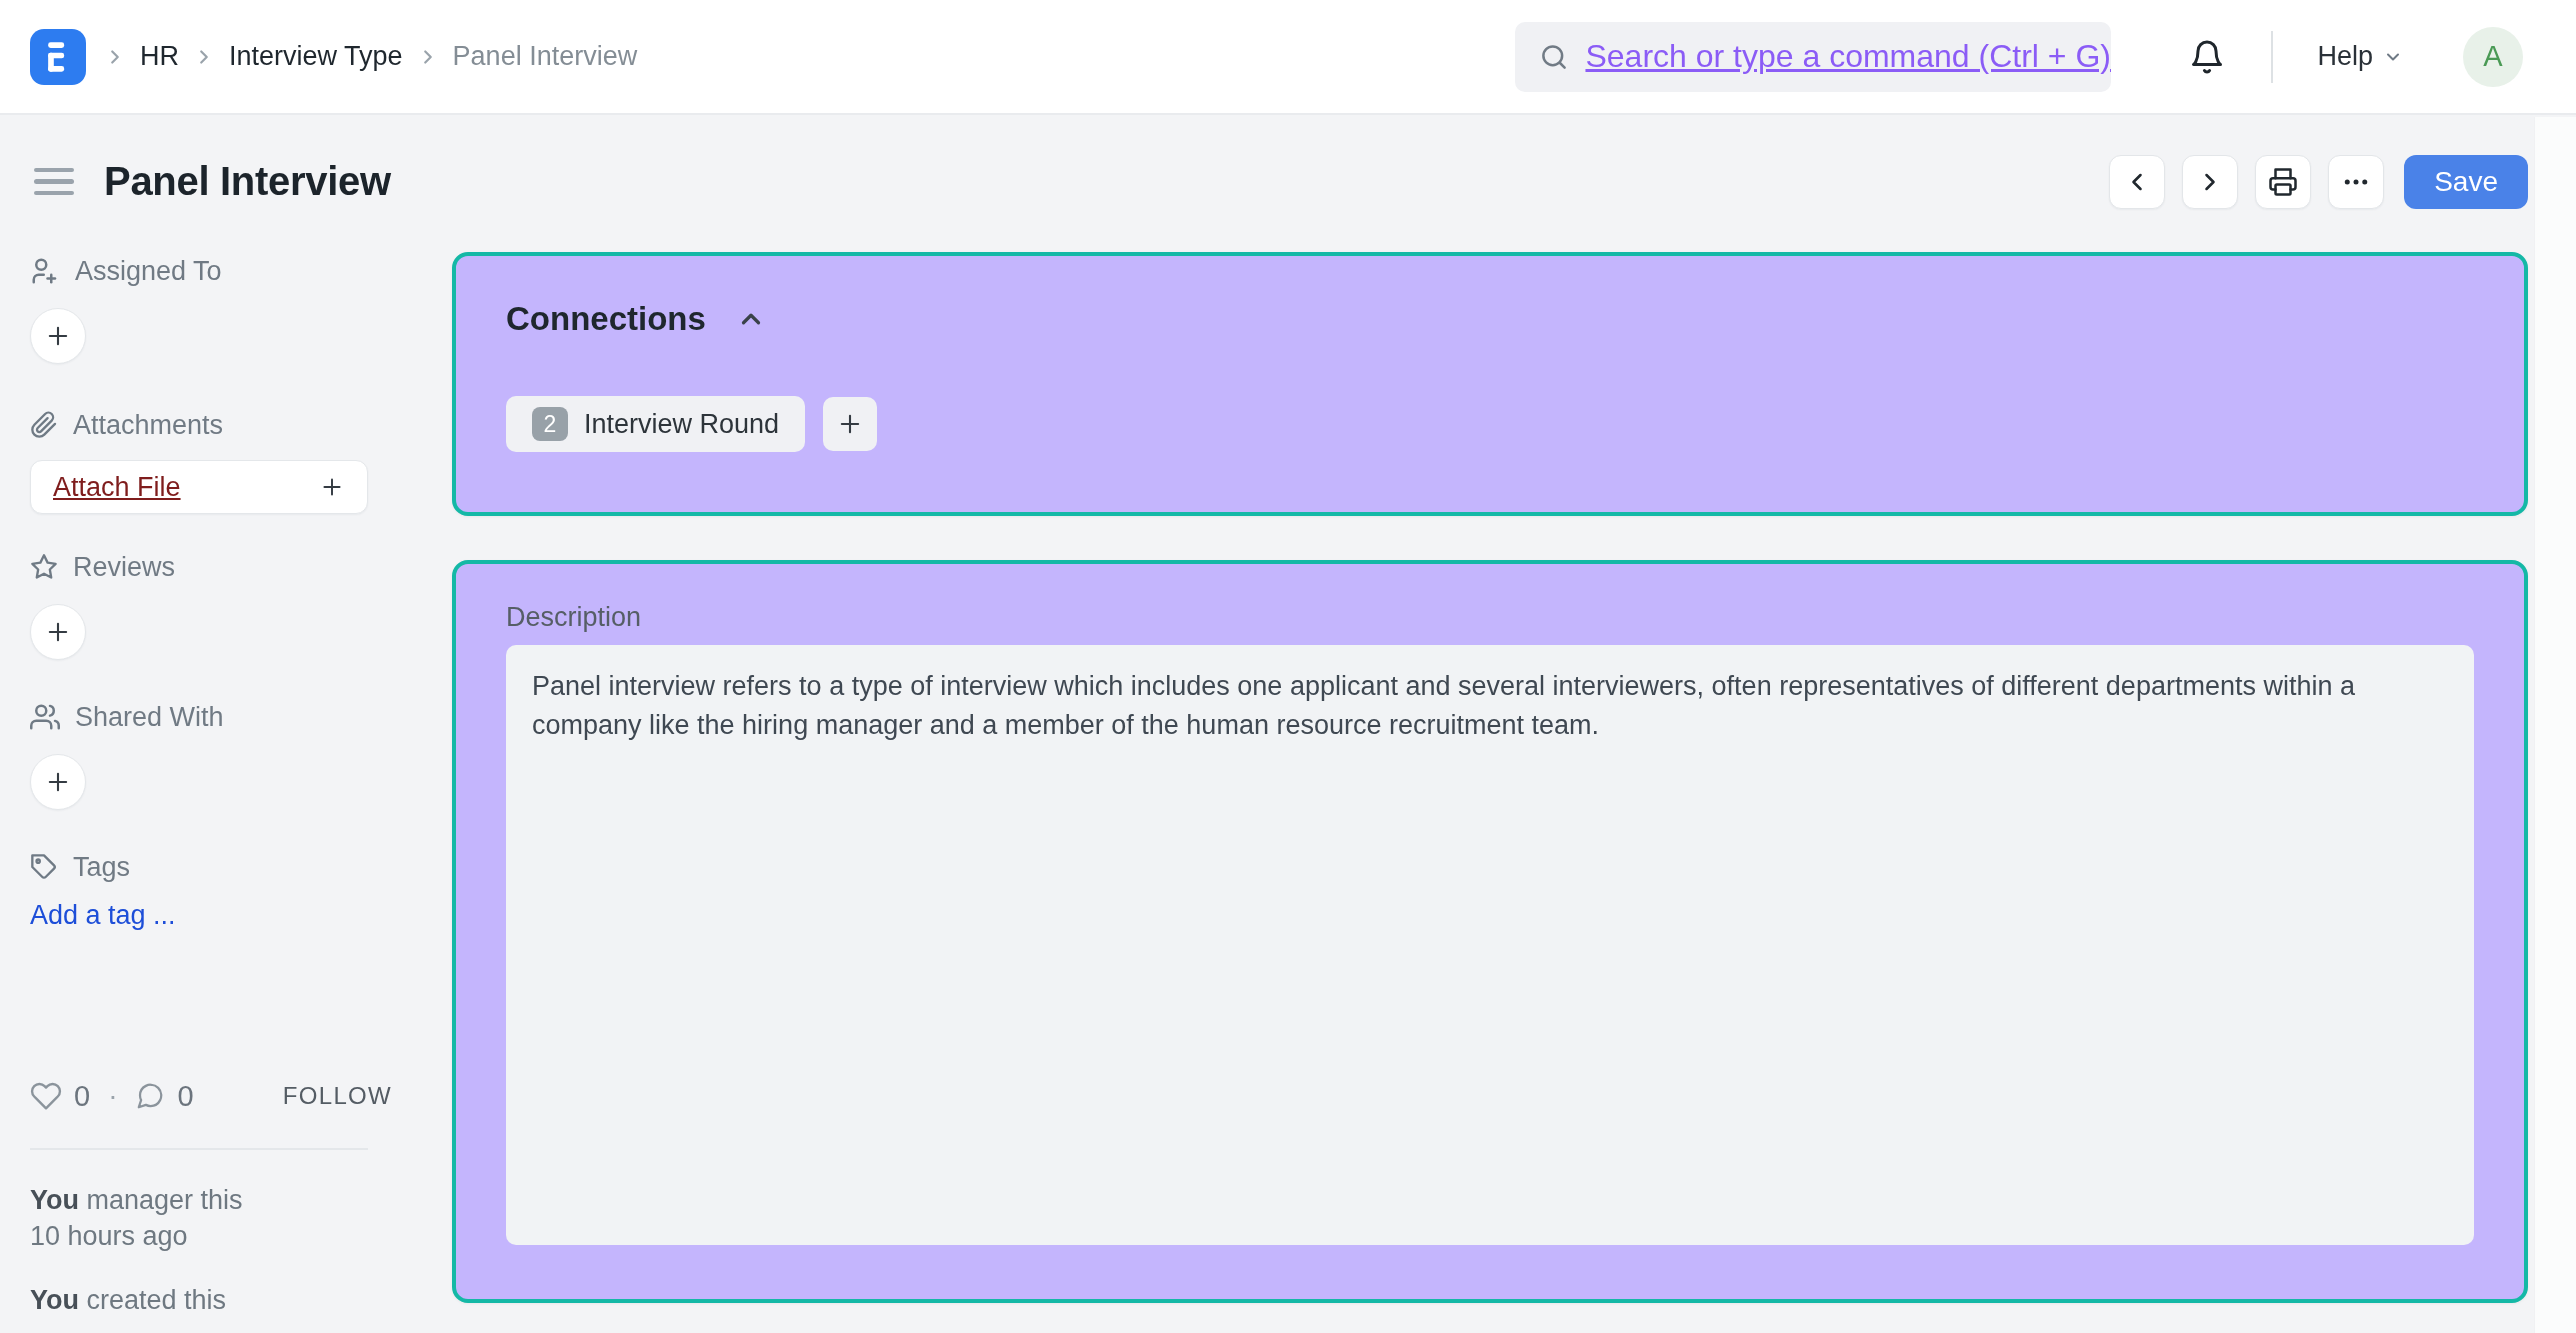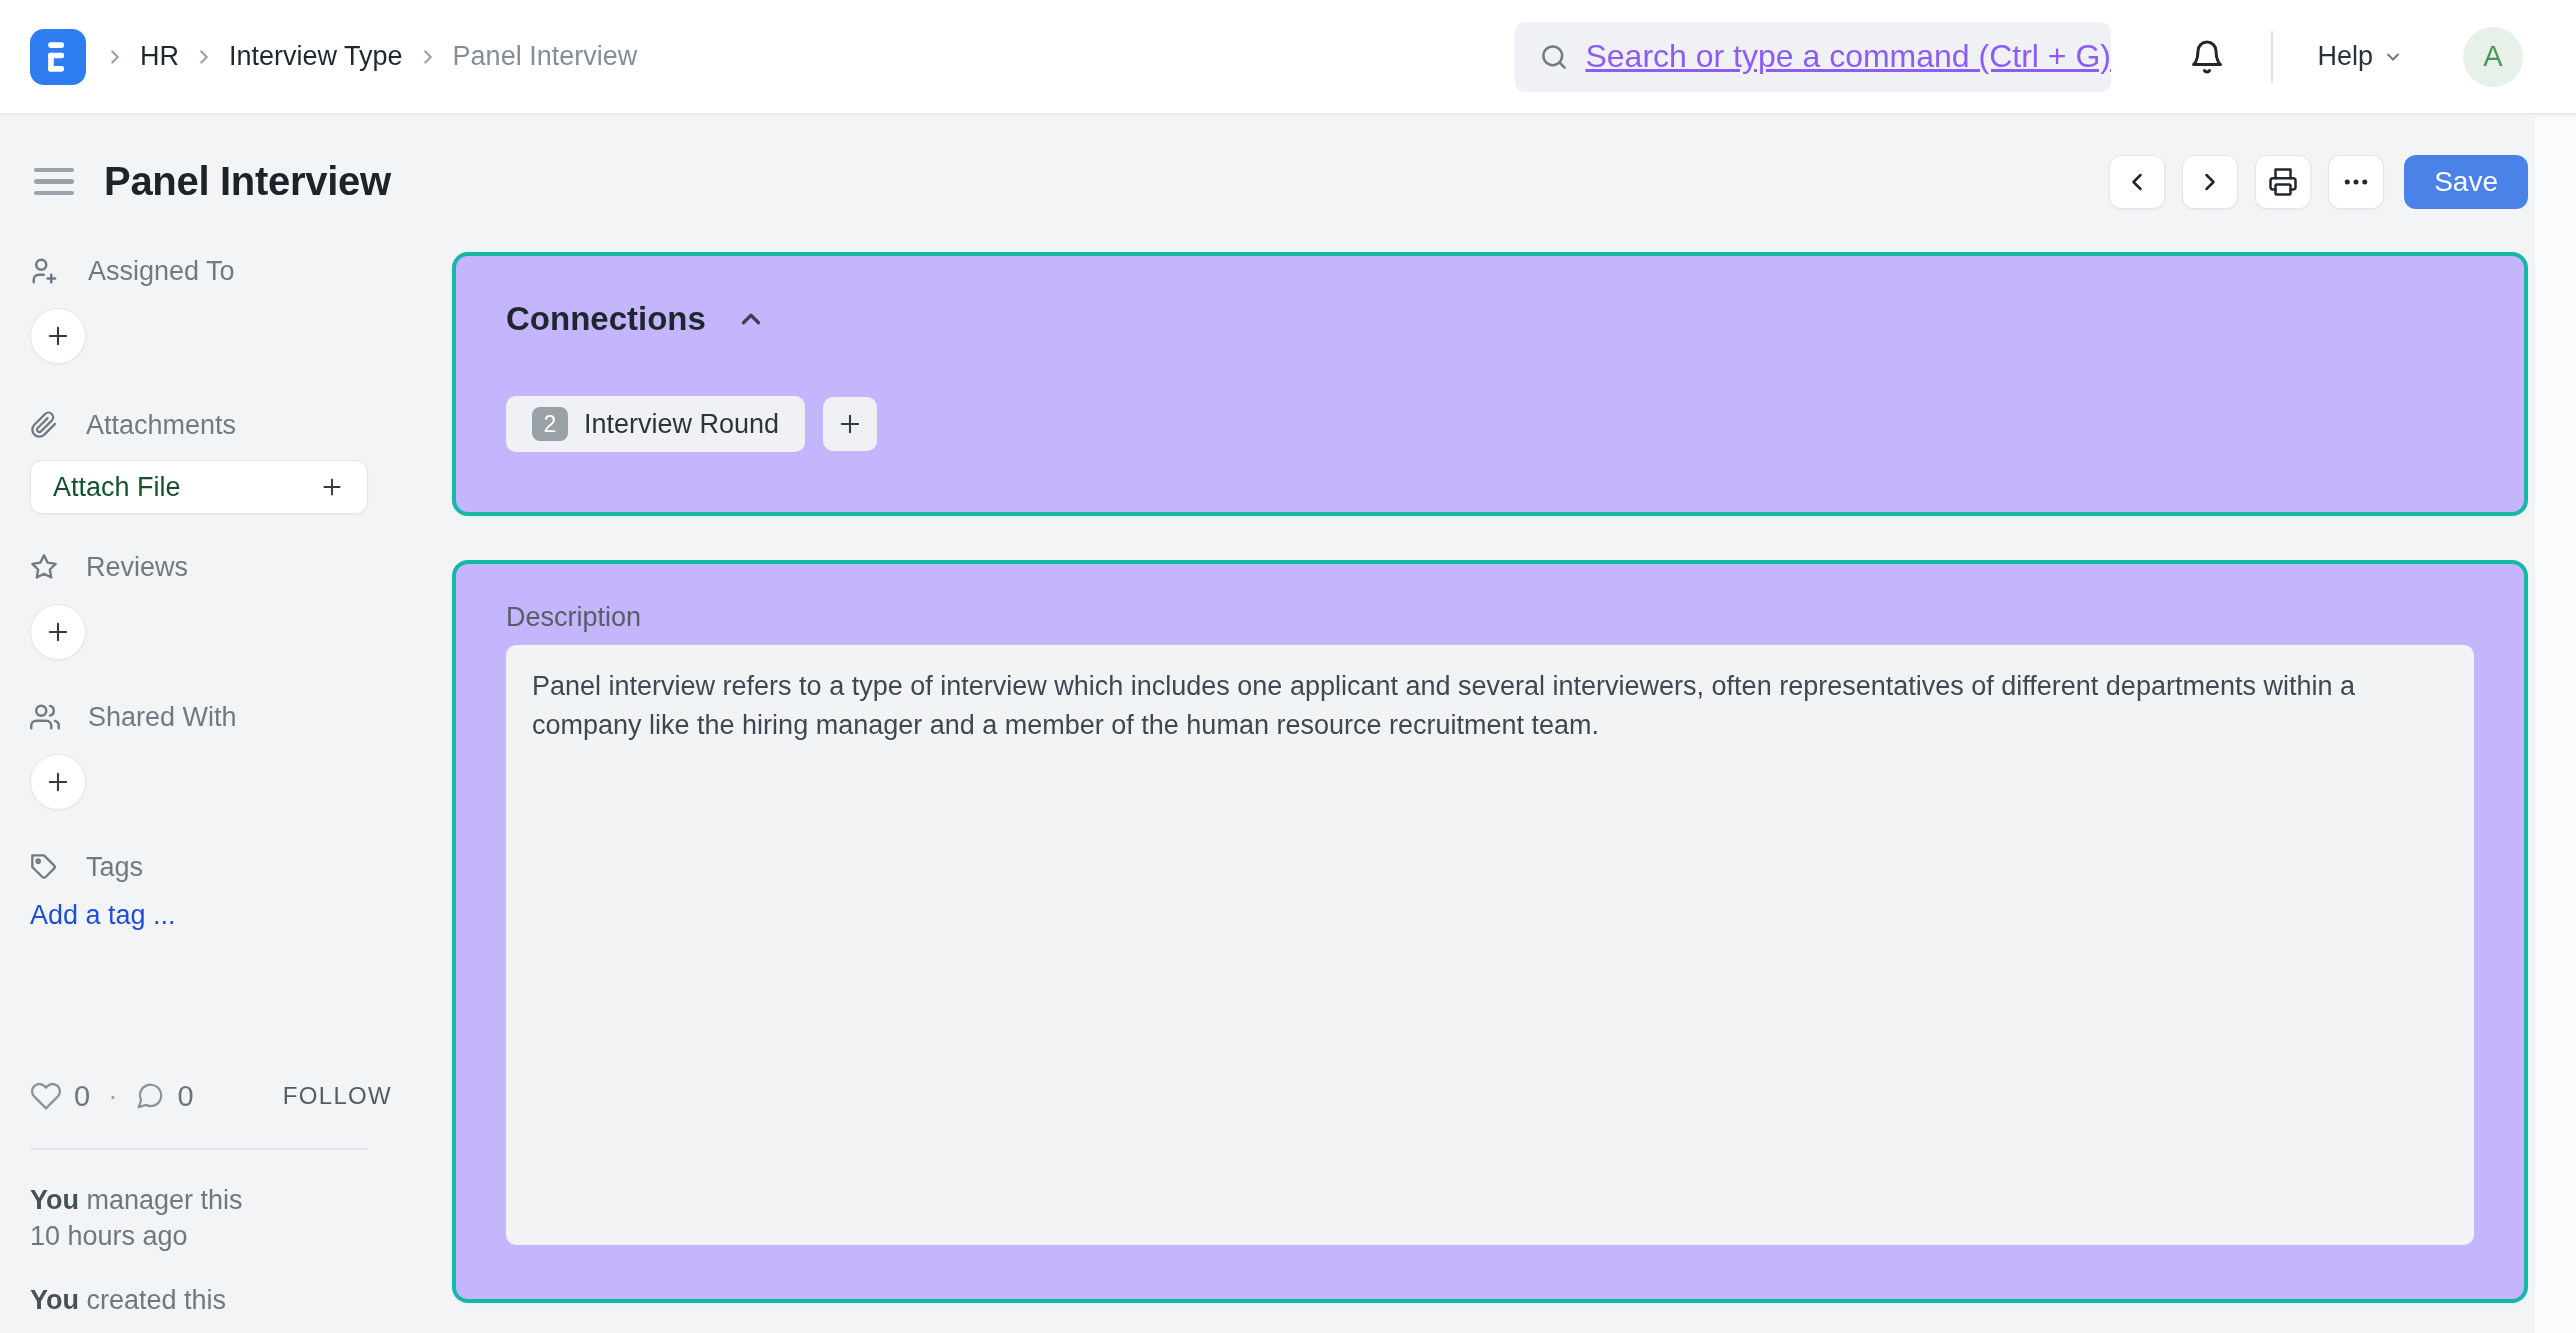--- a/index.html
+++ b/index.html
@@ -59,36 +59,36 @@
     box-shadow:0 1px 2px rgba(25,39,52,.05); color:#21282e;
   }
   .btn-primary {
     height:54px; padding:0 30px; background:#4a82e8; color:#fff; border:none; border-radius:12px;
     font-size:28px; font-family:inherit; cursor:pointer; margin-left:3px;
   }
 
   
   .layout { display:flex; align-items:flex-start; }
   .sidebar { width:452px; flex:none; padding:38px 60px 0 30px; }
-  .side-label { display:flex; align-items:center; gap:28px; height:30px; margin-bottom:22px; color:#707a84; }
+  .side-label { display:flex; align-items:center; gap:15px; height:30px; margin-bottom:22px; color:#707a84; }
   .side-label span { font-size:27px; font-weight:500; white-space:nowrap; }
   .side-label .sicon { color:#6f7a85; flex:none; }
   .plus-circle {
     width:56px; height:56px; border-radius:50%; background:#fff; border:1.5px solid #e4e7ea;
     display:flex; align-items:center; justify-content:center; cursor:pointer;
     box-shadow:0 1px 2px rgba(25,39,52,.05); color:#343b42; margin-bottom:46px;
   }
   .plus-circle.tight { margin-bottom:42px; }
   .attach-btn {
     width:338px; height:54px; background:#fff; border:1.5px solid #e4e7ea; border-radius:12px;
     display:flex; align-items:center; justify-content:space-between; padding:0 22px;
     cursor:pointer; box-shadow:0 1px 2px rgba(25,39,52,.05); margin:-2px 0 38px 0;
     font-family:inherit;
   }
-  .attach-btn .albl { font-size:27px; color:#14532d; }
+  .attach-btn .albl { font-size:27px; color:#7f1d1d;text-decoration:underline; }
   .attach-btn .aplus { color:#343b42; }
   .add-tag { font-size:27px; color:#1d4ed8; margin-top:-4px; cursor:pointer; }
   .likes-row { display:flex; align-items:center; margin-top:145px; height:40px; }
   .like-btn, .comment-btn { background:none; border:none; cursor:pointer; display:flex; align-items:center; gap:12px; color:#8b949c; padding:0; font-family:inherit; }
   .cnt { font-size:29px; color:#6b747d; }
   .dot-sep { color:#9aa3ab; font-size:28px; margin:0 18px; }
   .comment-btn { margin-left:0; }
   .follow-btn { background:none; border:none; cursor:pointer; margin-left:auto; font-size:24px; letter-spacing:1.3px; color:#545c64; font-weight:500; font-family:inherit; }
   .side-divider { border:none; border-top:2px solid #e4e7ea; margin:32px 0 0 0; width:338px; }
   .activity { margin-top:32px; font-size:27px; line-height:36px; color:#6e7881; }

